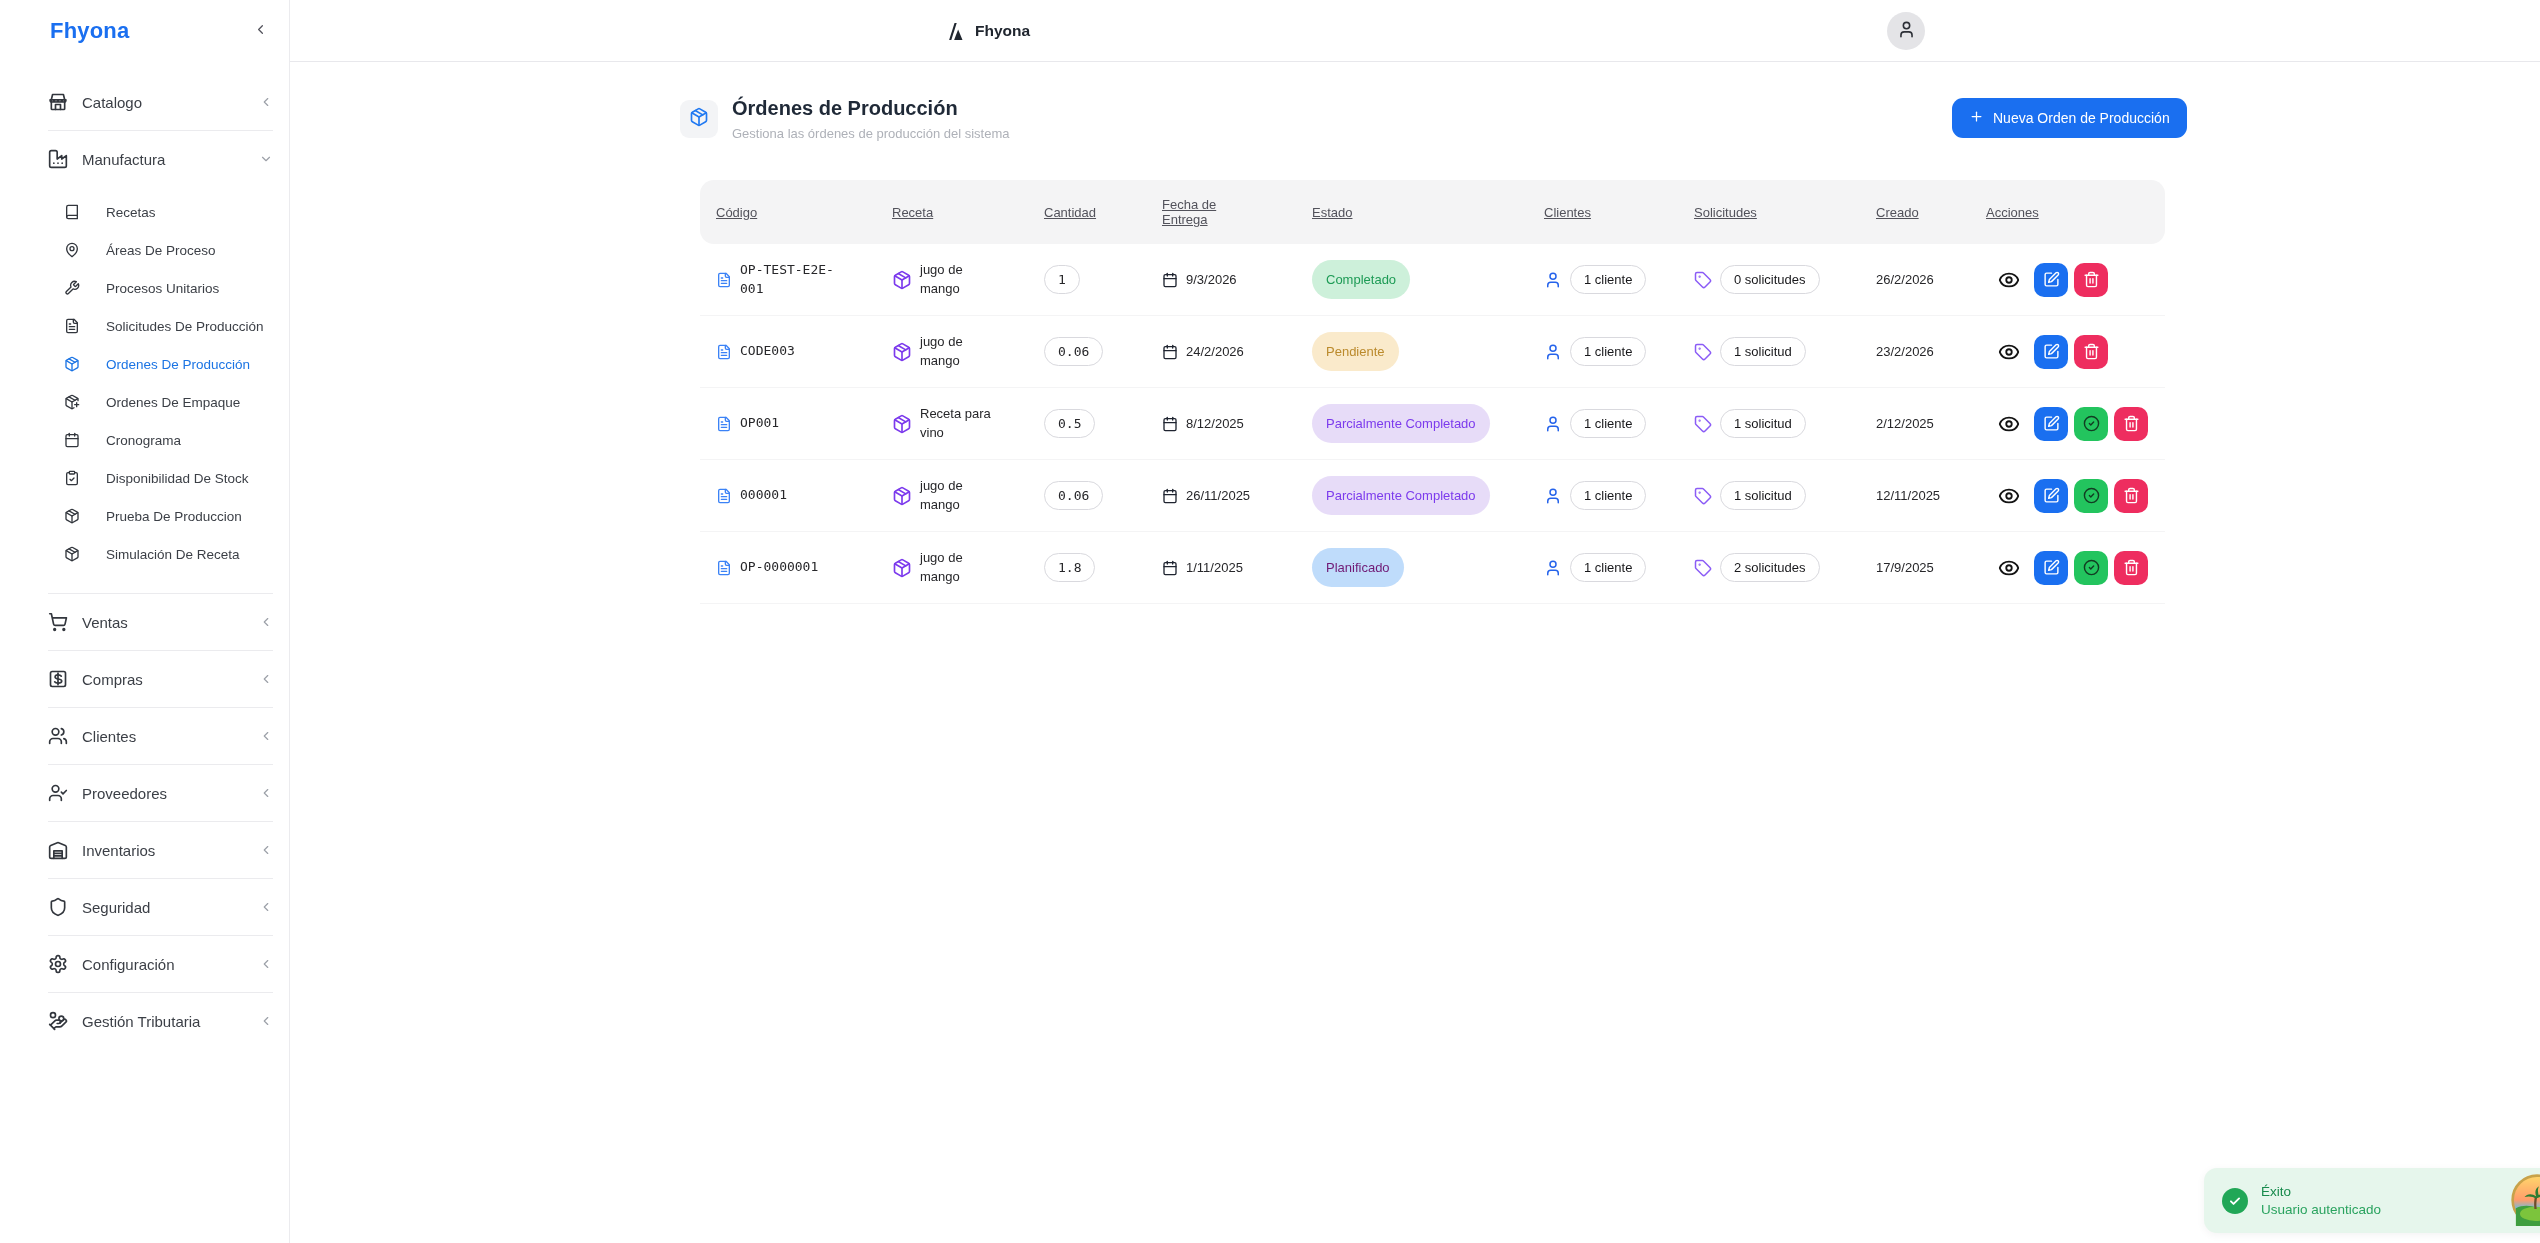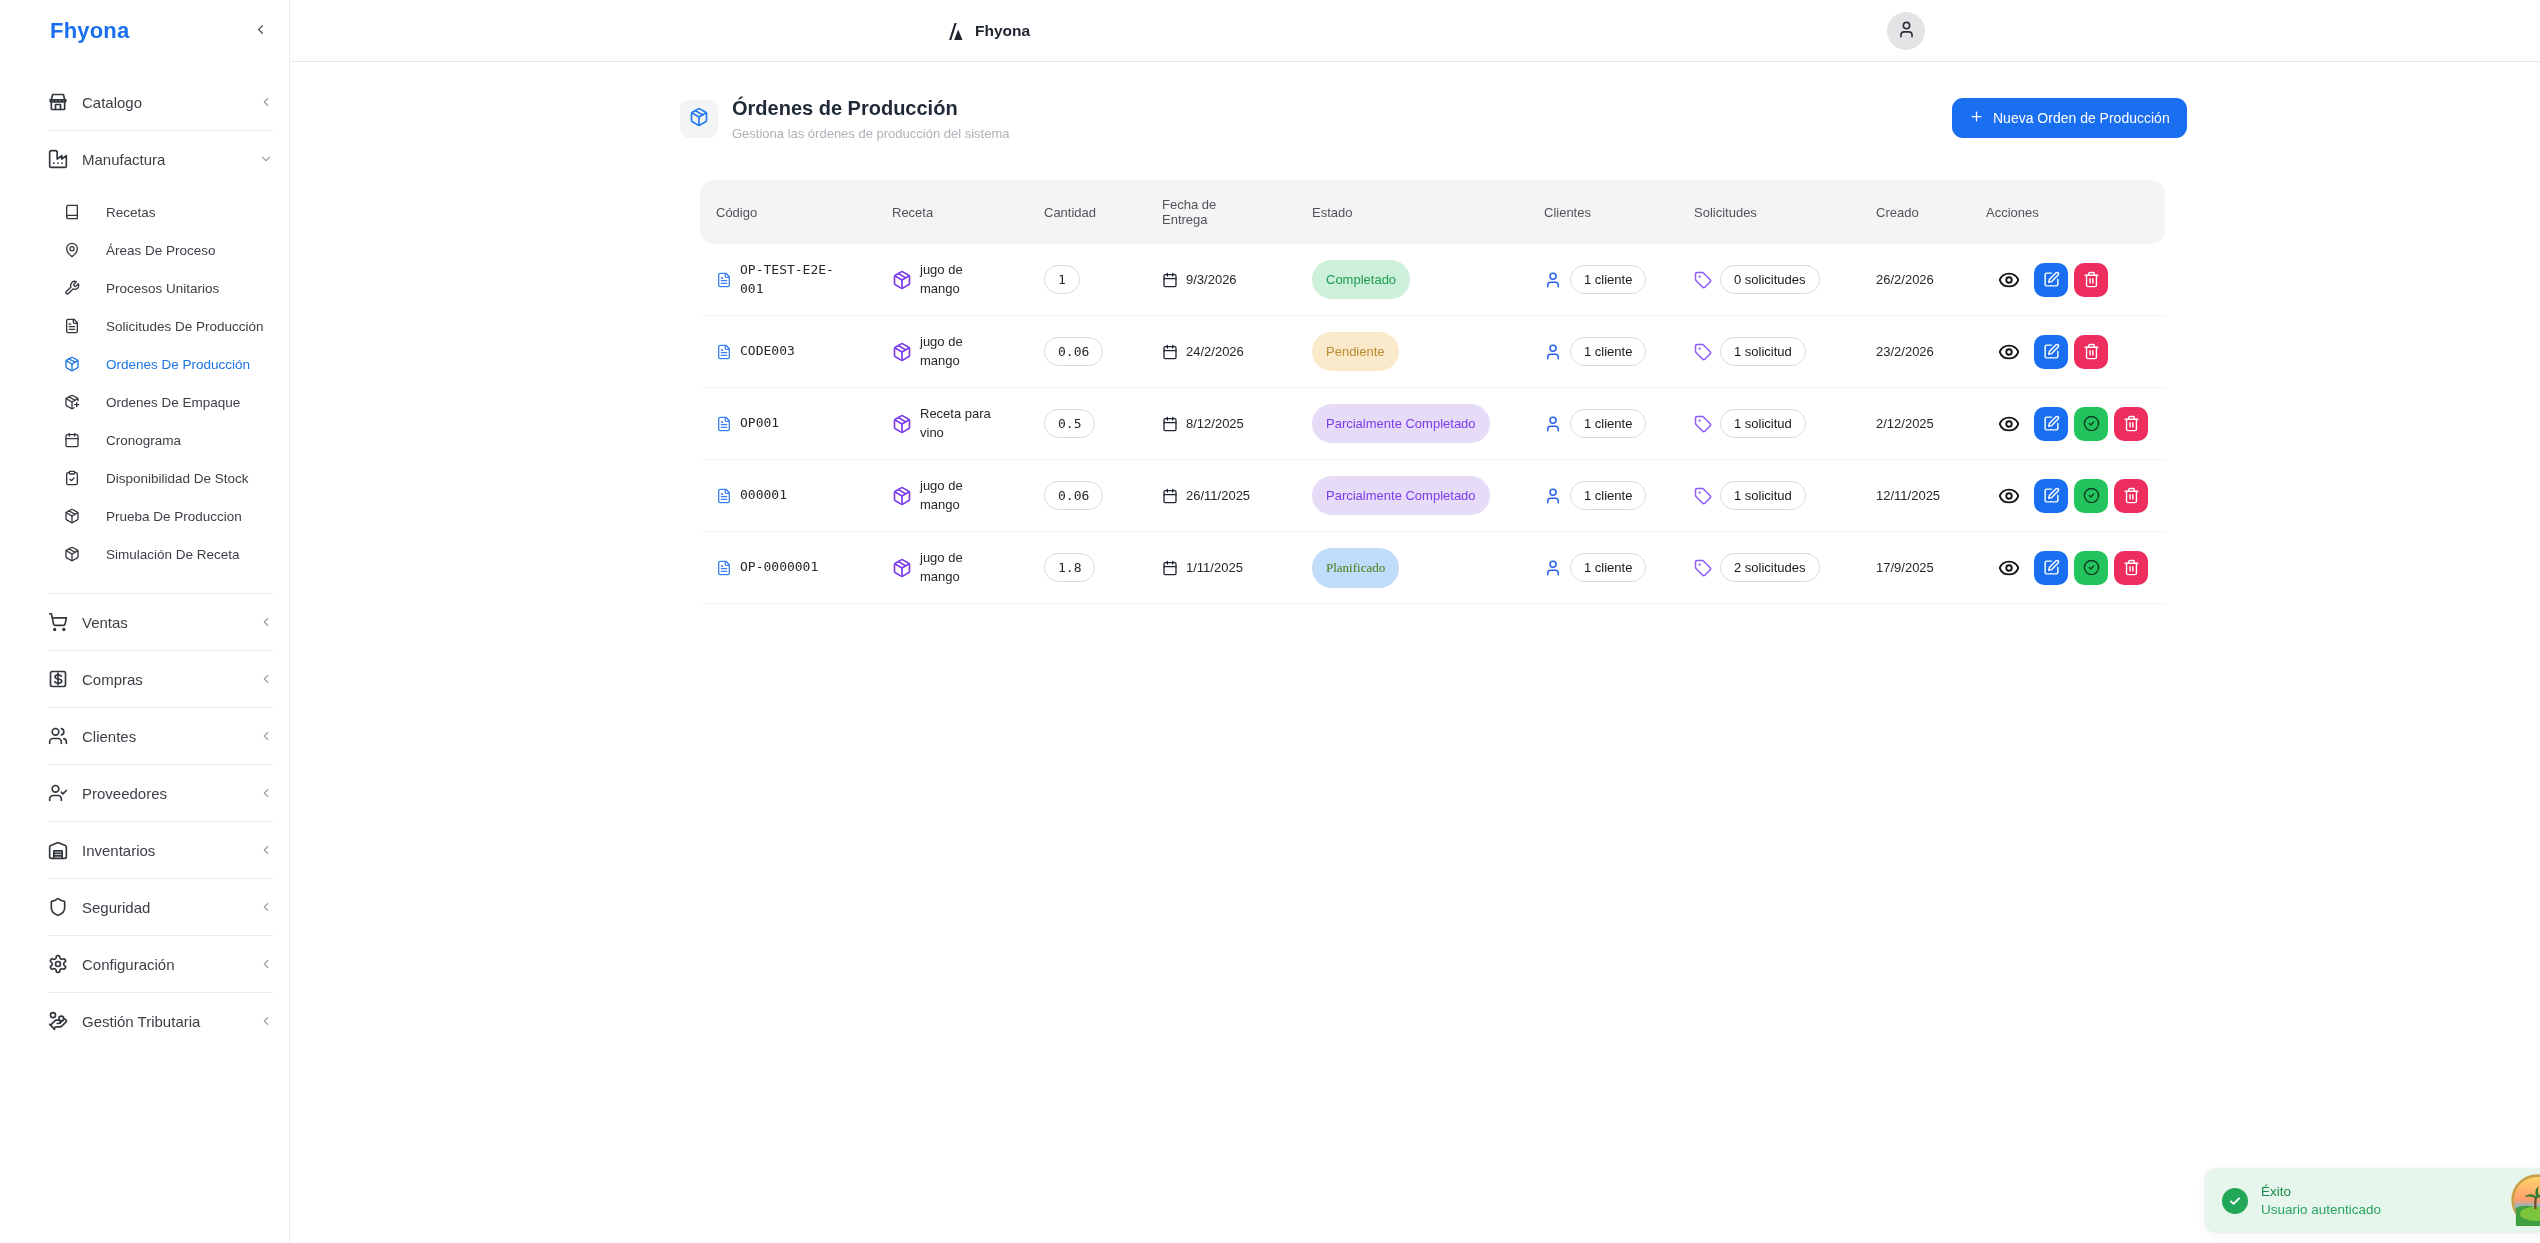--- a/index.html
+++ b/index.html
@@ -43,39 +43,39 @@
   .page-head-icon svg { width:20px; height:20px; color:#2079f2; }
   .page-title { position:absolute; left:700px; top:97px; font-size:20px; font-weight:700; color:#1f2937;text-align:right; }
   .page-subtitle { position:absolute; left:700px; top:126px; font-size:13px; color:#aeb1b8; }
   .new-btn { position:absolute; left:1920px; top:98px; height:40px; padding:0 17px; border:none; border-radius:11px; background:#1a6ff0; color:#fff; font-size:14px; font-family:inherit; display:flex; align-items:center; gap:9px; cursor:pointer; }
   .new-btn svg { width:15px; height:15px; }
 
   
   .table { position:absolute; left:668px; top:180px; width:1465px; }
   .t-grid { display:grid; grid-template-columns:176px 152px 118px 150px 232px 150px 182px 110px 1fr; padding-left:16px; align-items:center; }
   .t-head { height:64px; background:#f4f4f5; border-radius:14px; }
-  .t-head .th { font-size:13px; font-weight:500; color:#52525b; padding-right:8px; }
+  .t-head .th { font-size:13px; font-weight:500; color:#52525b; padding-right:8px;text-decoration:underline; }
   .t-head .th.th-fecha span { display:block; width:64px; }
   .t-row { height:72px; border-bottom:1px solid #f4f4f5; }
   .cell { display:flex; align-items:center; gap:8px; padding-right:8px; }
   .code-icon { color:#3b82f6; flex:none; display:flex; }
   .code-icon svg { width:16px; height:16px; }
   .code-text { font-family:"DejaVu Sans Mono", monospace; font-size:13px; color:#27272a; max-width:100px; word-break:break-all; line-height:1.45; }
   .recipe-icon { color:#7c3aed; flex:none; display:flex; }
   .recipe-icon svg { width:20px; height:20px; }
   .recipe-text { font-size:13px; color:#27272a; max-width:82px; line-height:1.45; }
   .qty-pill { display:inline-block; font-family:"DejaVu Sans Mono", monospace; font-size:13px; color:#27272a; border:1px solid #d9d9de; border-radius:999px; padding:6px 13px; background:#fff; }
   .date-icon { color:#1f2430; flex:none; display:flex; }
   .date-icon svg { width:16px; height:16px; }
   .date-text, .created-text { font-size:13px; color:#27272a; }
   .status-pill { display:inline-block; font-size:13px; border-radius:999px; padding:12px 14px; white-space:nowrap; }
   .st-completed { background:#cdf0da; color:#1d9b55; }
   .st-pending   { background:#faeacb; color:#bb8a2c; }
   .st-partial   { background:#e7dcf8; color:#7c3bed; }
-  .st-planned   { background:#bfdcfb; color:#4d7c0f;font-family:Liberation Serif, serif; }
+  .st-planned   { background:#bfdcfb; color:#701a75; }
   .user-icon { color:#2563eb; flex:none; display:flex; }
   .user-icon svg { width:18px; height:18px; }
   .tag-icon { color:#8b5cf6; flex:none; display:flex; }
   .tag-icon svg { width:18px; height:18px; }
   .count-pill { display:inline-block; font-size:13px; color:#18181b; border:1px solid #d9d9de; border-radius:999px; padding:6px 13px; background:#fff; white-space:nowrap; }
   .actions { display:flex; align-items:center; gap:6px; padding-left:10px; }
   .act-view { background:none; border:none; width:26px; height:26px; display:flex; align-items:center; justify-content:center; color:#131313; cursor:pointer; margin-right:6px; }
   .act-view svg { width:22px; height:22px; }
   .act-btn { width:34px; height:34px; border:none; border-radius:10px; display:flex; align-items:center; justify-content:center; cursor:pointer; }
   .act-btn svg { width:17px; height:17px; }

